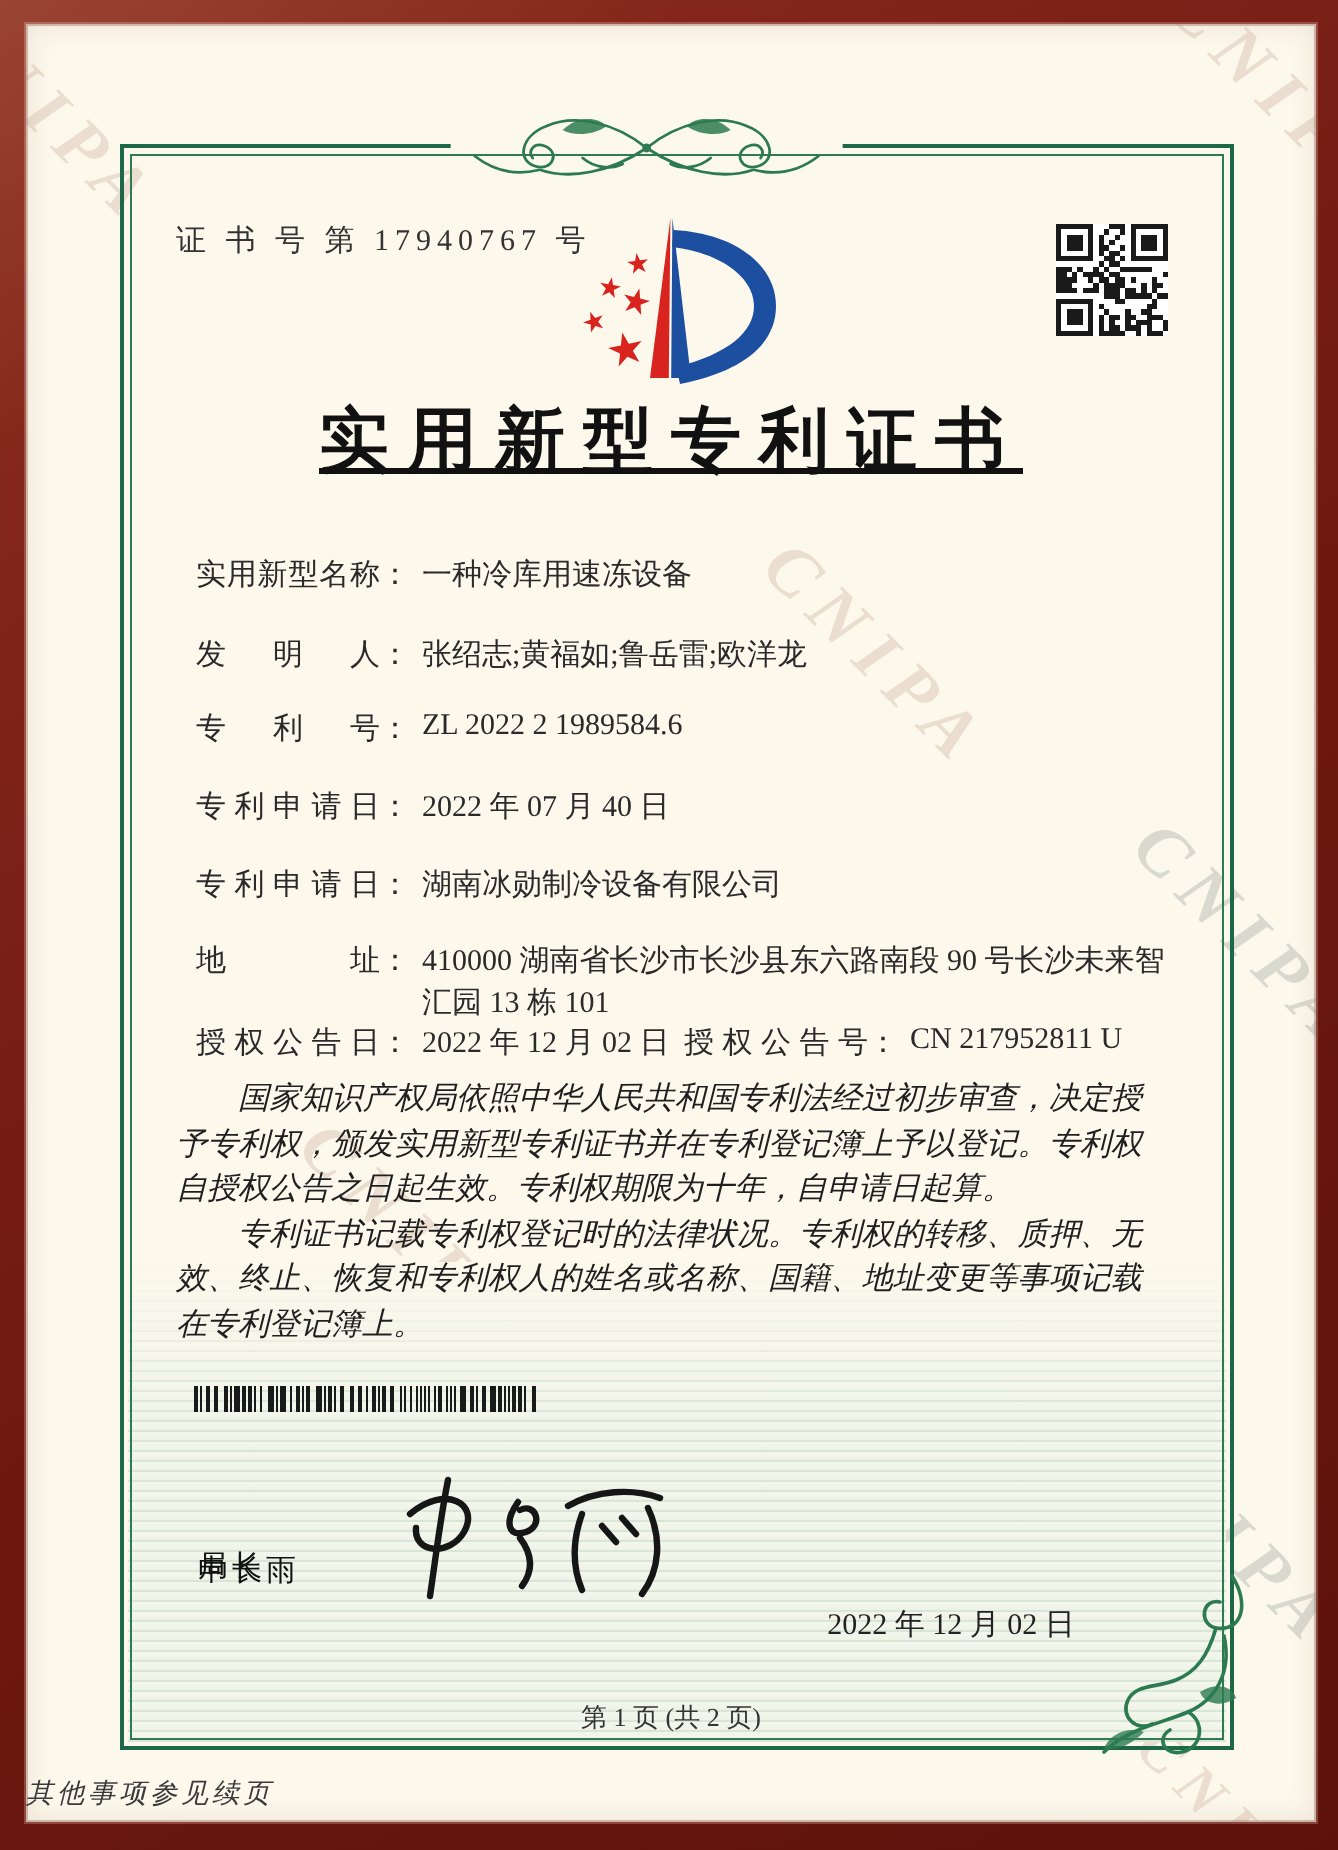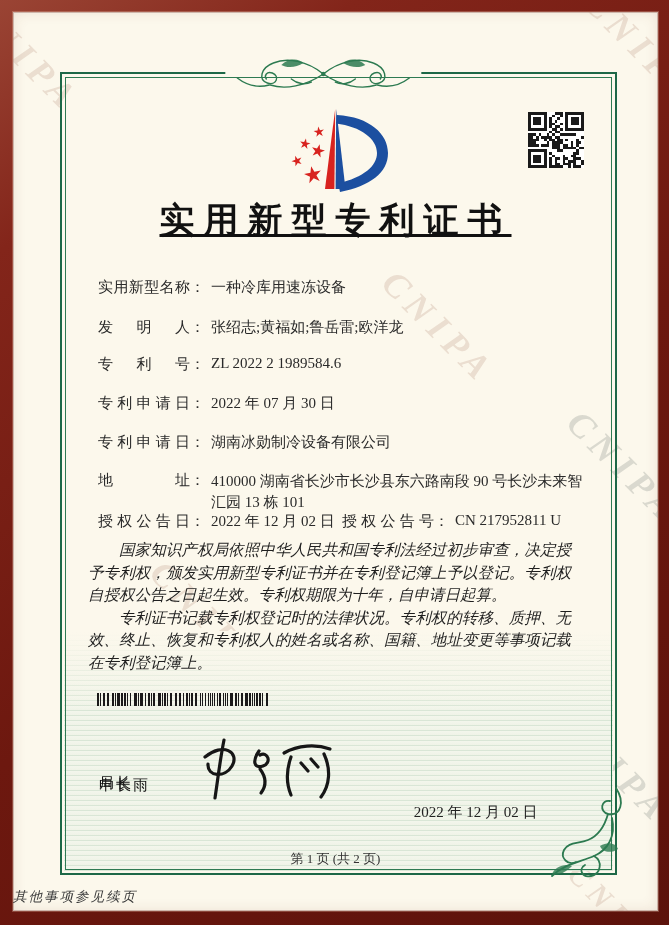--- a/index.html
+++ b/index.html
@@ -123,20 +123,21 @@
             <path d="M58 28 C54 42 48 50 38 54 C28 58 18 56 14 64 C10 72 18 80 26 76"></path>
             <path d="M50 60 C58 55 66 57 68 63 C61 68 52 66 50 60 Z" fill="#2c7a50" stroke="none" opacity="0.8"></path>
             <path d="M22 80 C15 87 7 90 2 88 C5 81 14 77 22 80 Z" fill="#2c7a50" stroke="none" opacity="0.8"></path>
           </g>
         </svg>
       </div>
     </div>
 
     <div class="content">
 
+      <div class="cert-number">证 书 号 第 17940767 号</div>
 
       <div class="logo">
         <svg width="130" height="92" viewBox="0 0 130 92">
           <defs>
             <path id="star" d="M0,-1 L0.2245,-0.309 L0.951,-0.309 L0.3633,0.118 L0.5878,0.809 L0,0.382 L-0.5878,0.809 L-0.3633,0.118 L-0.951,-0.309 L-0.2245,-0.309 Z"></path>
           </defs>
           <path d="M64 12 C97 14 115 31 115 50 C115 70 97 83 67 89 L65.2 80.5 C91 74 104 63 104 50 C104 36 88 23.5 63 20.5 Z" fill="#1c4fa0"></path>
           <path d="M62.2 6 L52 86 L61.4 86 Z" fill="#d8231f"></path>
           <path d="M63.2 6 L72.5 86 L62.6 86 Z" fill="#1c4fa0"></path>
           <use href="#star" xlink:href="#star" transform="translate(40 72) scale(9) rotate(-12)" fill="#d8231f"></use>
@@ -297,21 +298,21 @@
       <div class="row" style="top:266px;">
         <span class="label">实用新型名称</span><span class="colon">：</span><span class="value">一种冷库用速冻设备</span>
       </div>
       <div class="row" style="top:306px;">
         <span class="label">发明人</span><span class="colon">：</span><span class="value">张绍志;黄福如;鲁岳雷;欧洋龙</span>
       </div>
       <div class="row" style="top:343px;">
         <span class="label">专利号</span><span class="colon">：</span><span class="value">ZL 2022 2 1989584.6</span>
       </div>
       <div class="row" style="top:382px;">
-        <span class="label">专利申请日</span><span class="colon">：</span><span class="value">2022 年 07 月 30 日</span>
+        <span class="label">专利申请日</span><span class="colon">：</span><span class="value">2022 年 07 月 40 日</span>
       </div>
       <div class="row" style="top:421px;">
         <span class="label">专利申请日</span><span class="colon">：</span><span class="value">湖南冰勋制冷设备有限公司</span>
       </div>
       <div class="row" style="top:459px;">
         <span class="label">地址</span><span class="colon">：</span><span class="value wrap">410000 湖南省长沙市长沙县东六路南段 90 号长沙未来智汇园 13 栋 101</span>
       </div>
       <div class="row" style="top:500px;">
         <span class="label">授权公告日</span><span class="colon">：</span><span class="value">2022 年 12 月 02 日</span>
         <span class="pair2">

